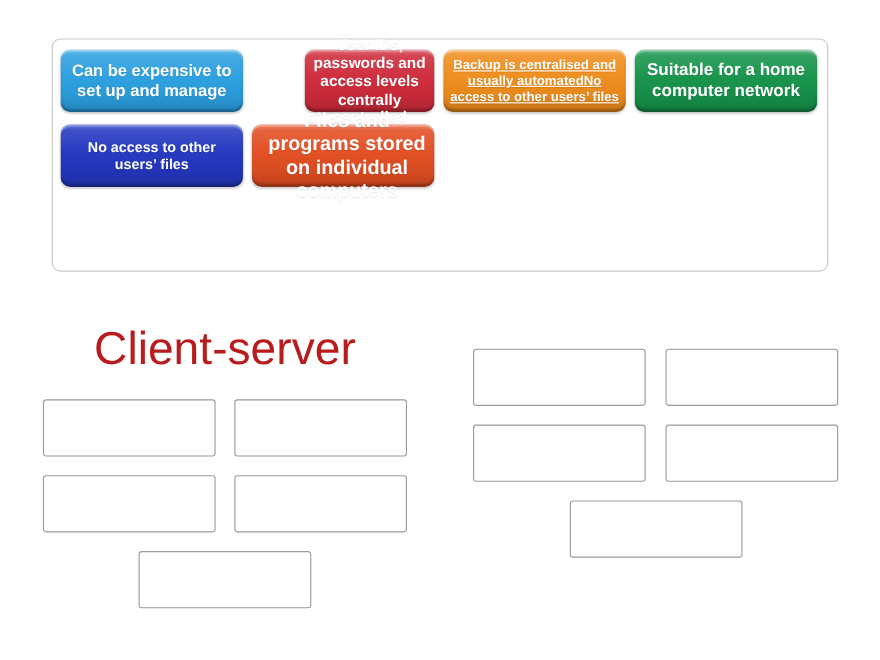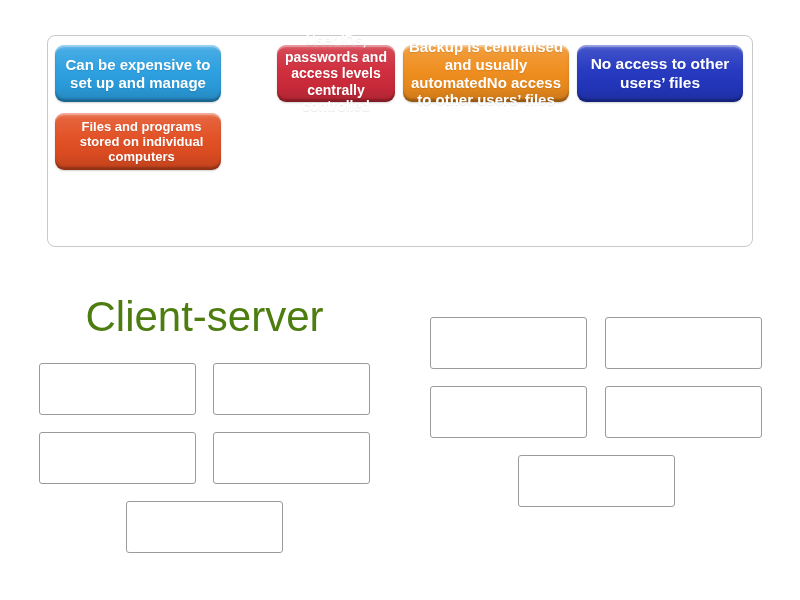--- a/index.html
+++ b/index.html
@@ -55,21 +55,21 @@
       rgba(255,255,255,0.02) 45%,
       rgba(0,0,0,0.04) 72%,
       rgba(0,0,0,0.16) 100%);
     box-shadow: inset 0 2px 1px rgba(255,255,255,0.35),
                 inset 0 -3px 2px rgba(0,0,0,0.25),
                 0 1px 2px rgba(0,0,0,0.18);
     text-shadow: 0 1px 1px rgba(0,0,0,0.10);
   }
   .tile:nth-child(1)  { font-size: 15px; }
   .tile:nth-child(2)  { font-size: 14px; }
-  .tile:nth-child(3)  { font-size: 15px; padding: 2px 2px; }
+  .tile:nth-child(3)  { font-size: 12px; padding: 2px 2px; text-decoration: underline; }
   .tile:nth-child(4)  { font-size: 15.5px; }
   .tile:nth-child(5)  { font-size: 13px; }
   .tile:nth-child(6)  { font-size: 18px; }
   .tile:nth-child(7)  { font-size: 14px; }
   .tile:nth-child(8)  { font-size: 14px; }
   .tile:nth-child(9)  { font-size: 14px; }
   .tile:nth-child(10) { font-size: 17px; }
 
   
   .group {
@@ -77,21 +77,21 @@
     top: 294px;
     width: 331px;
   }
   .group-left  { left: 39px;  }
   .group-right { left: 430px; width: 332px; }
   .group h2 {
     margin: 0;
     font-size: 42px;
     line-height: 46px;
     font-weight: 500;
-    color: #4d7c0f;
+    color: #b91c1c;
     text-align: center;
     white-space: nowrap;
   }
   .slots {
     margin-top: 23px;
     display: grid;
     grid-template-columns: 157px 157px;
     justify-content: space-between;
     row-gap: 17px;
   }
@@ -110,20 +110,21 @@
 </style>
 </head>
 <body>
 
 <div class="stage">
 
   <div class="tray">
     <div class="tile" style="background-color: rgb(43, 159, 224);">Can be expensive to set up and manage</div>
     <div class="tile" style="background-color: rgb(207, 43, 59); margin-left: 48px;">User IDs, passwords and access levels centrally controlled</div>
     <div class="tile" style="background-color: rgb(239, 141, 29);">Backup is centralised and usually automatedNo access to other users’ files</div>
+    <div class="tile" style="background-color: rgb(22, 147, 74);">Suitable for a home computer network</div>
     <div class="tile" style="background-color: rgb(35, 55, 192);">No access to other users’ files</div>
     <div class="tile" style="background-color: rgb(226, 78, 34); padding-left: 12px;">Files and programs stored on individual computers</div>
   </div>
 
   <section class="group group-left">
     <h2>Client-server</h2>
     <div class="slots">
       <div class="slot"></div>
       <div class="slot"></div>
       <div class="slot"></div>

